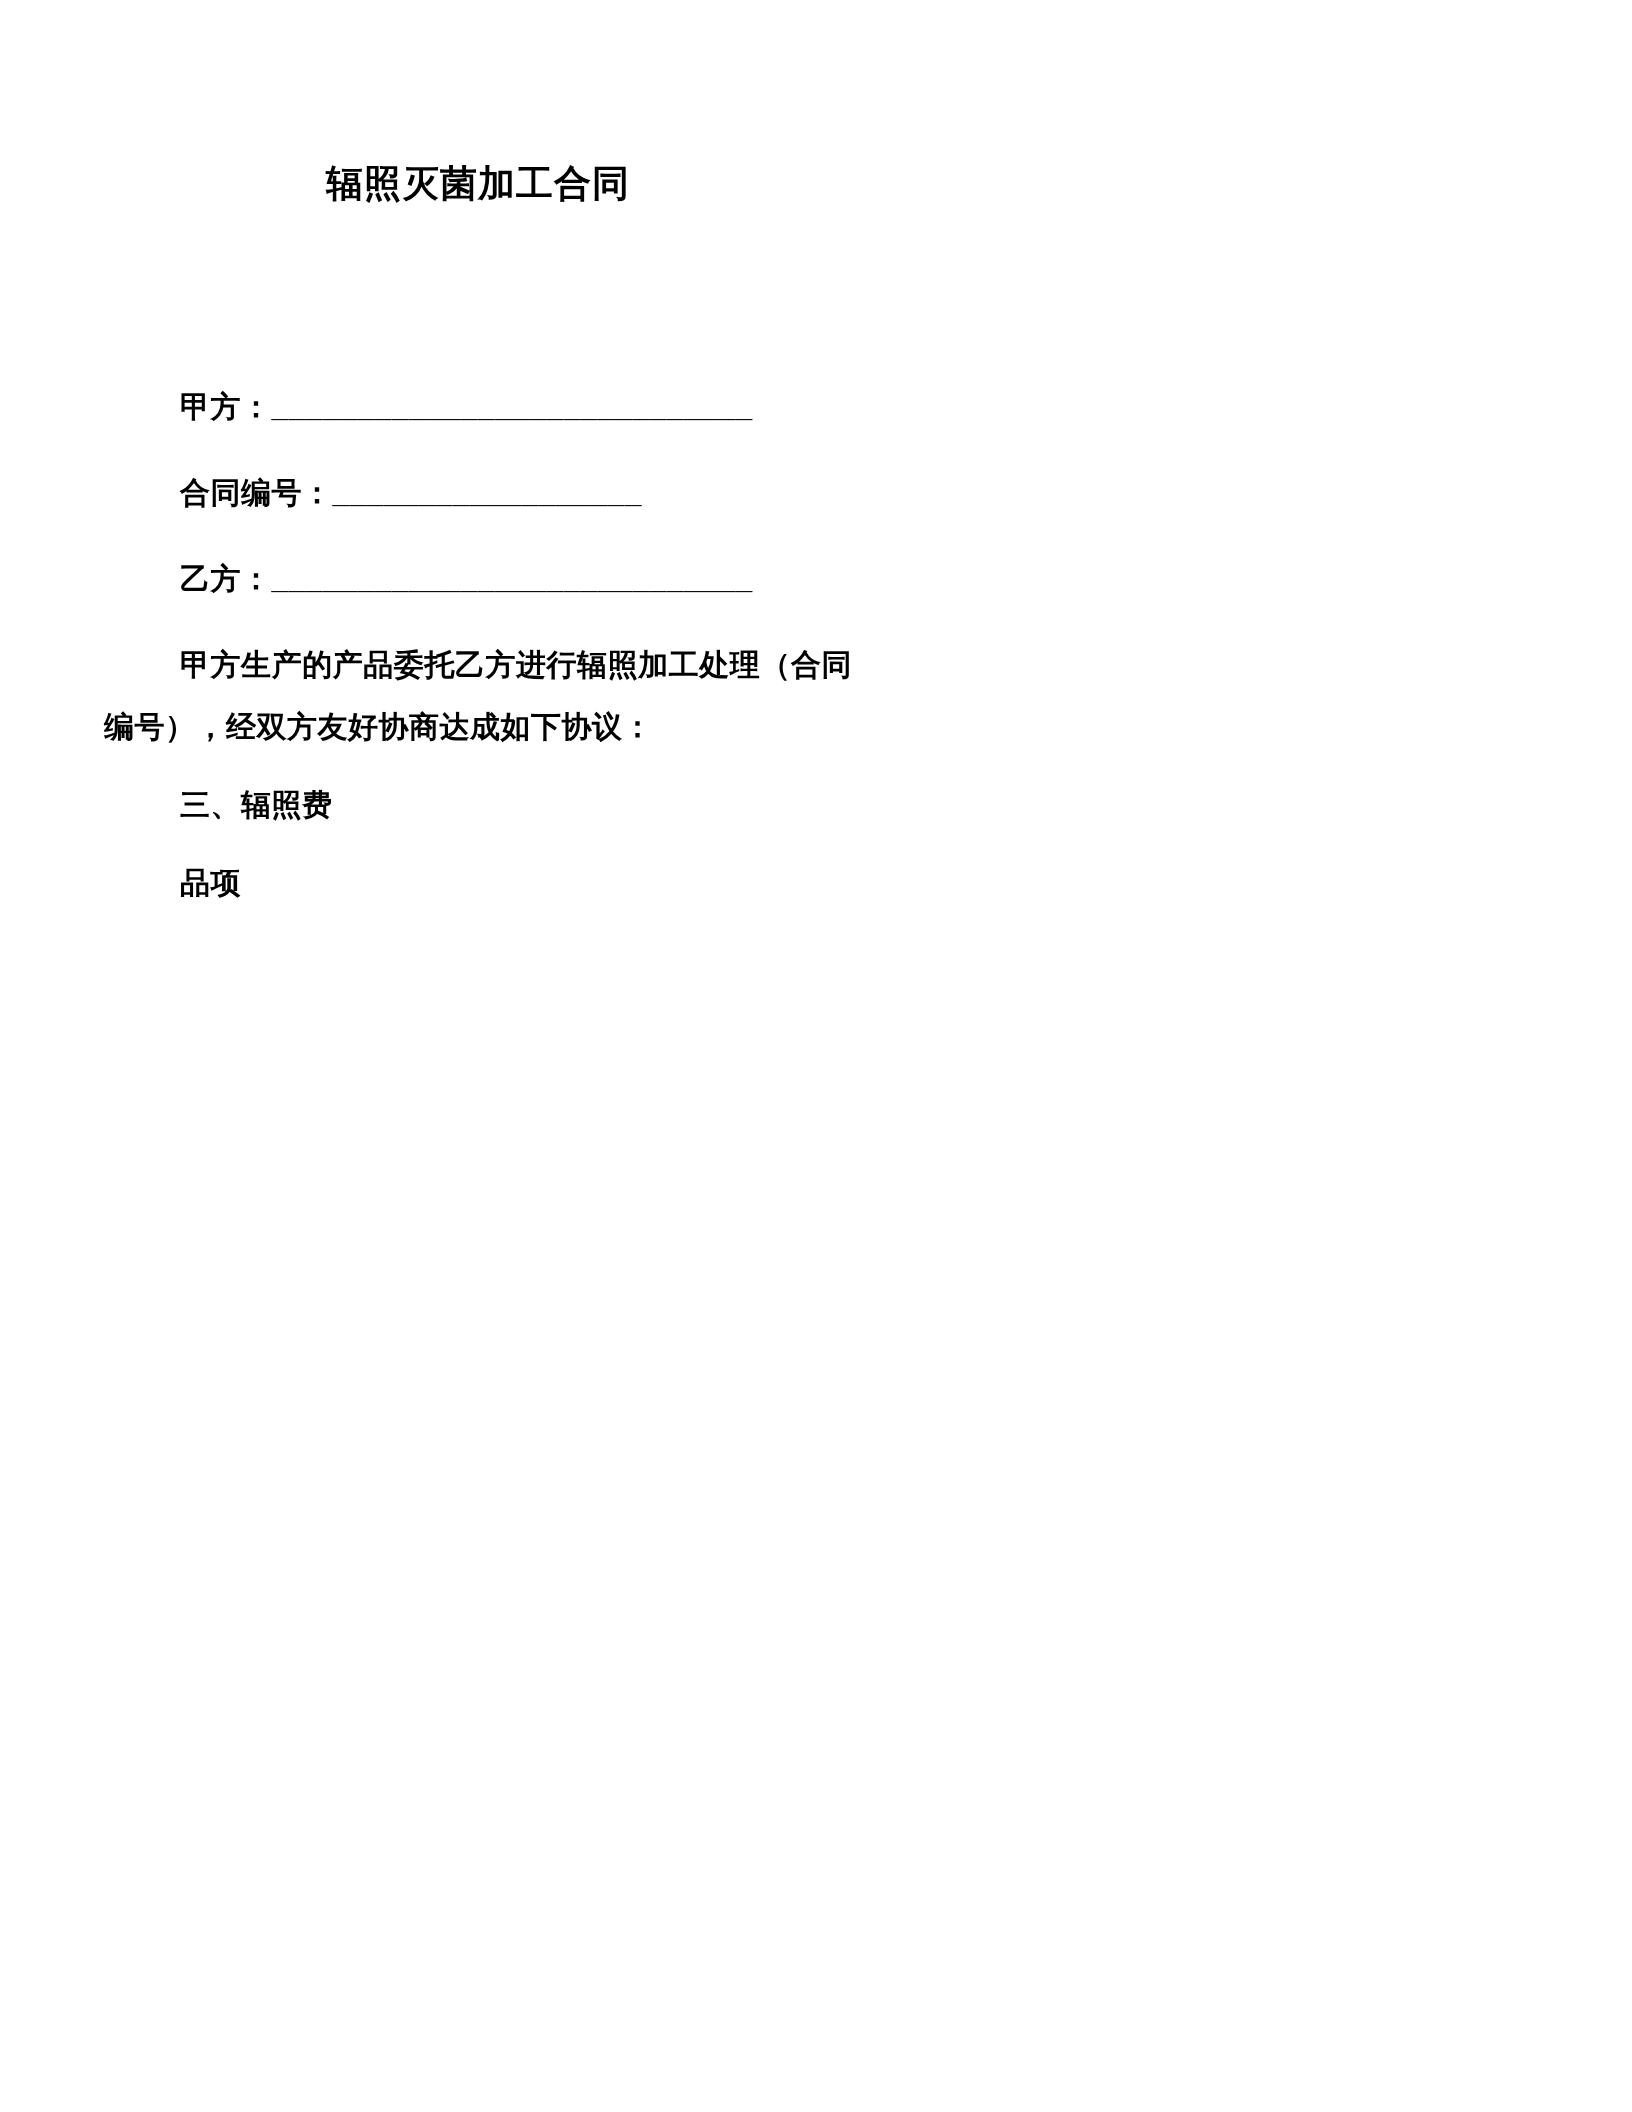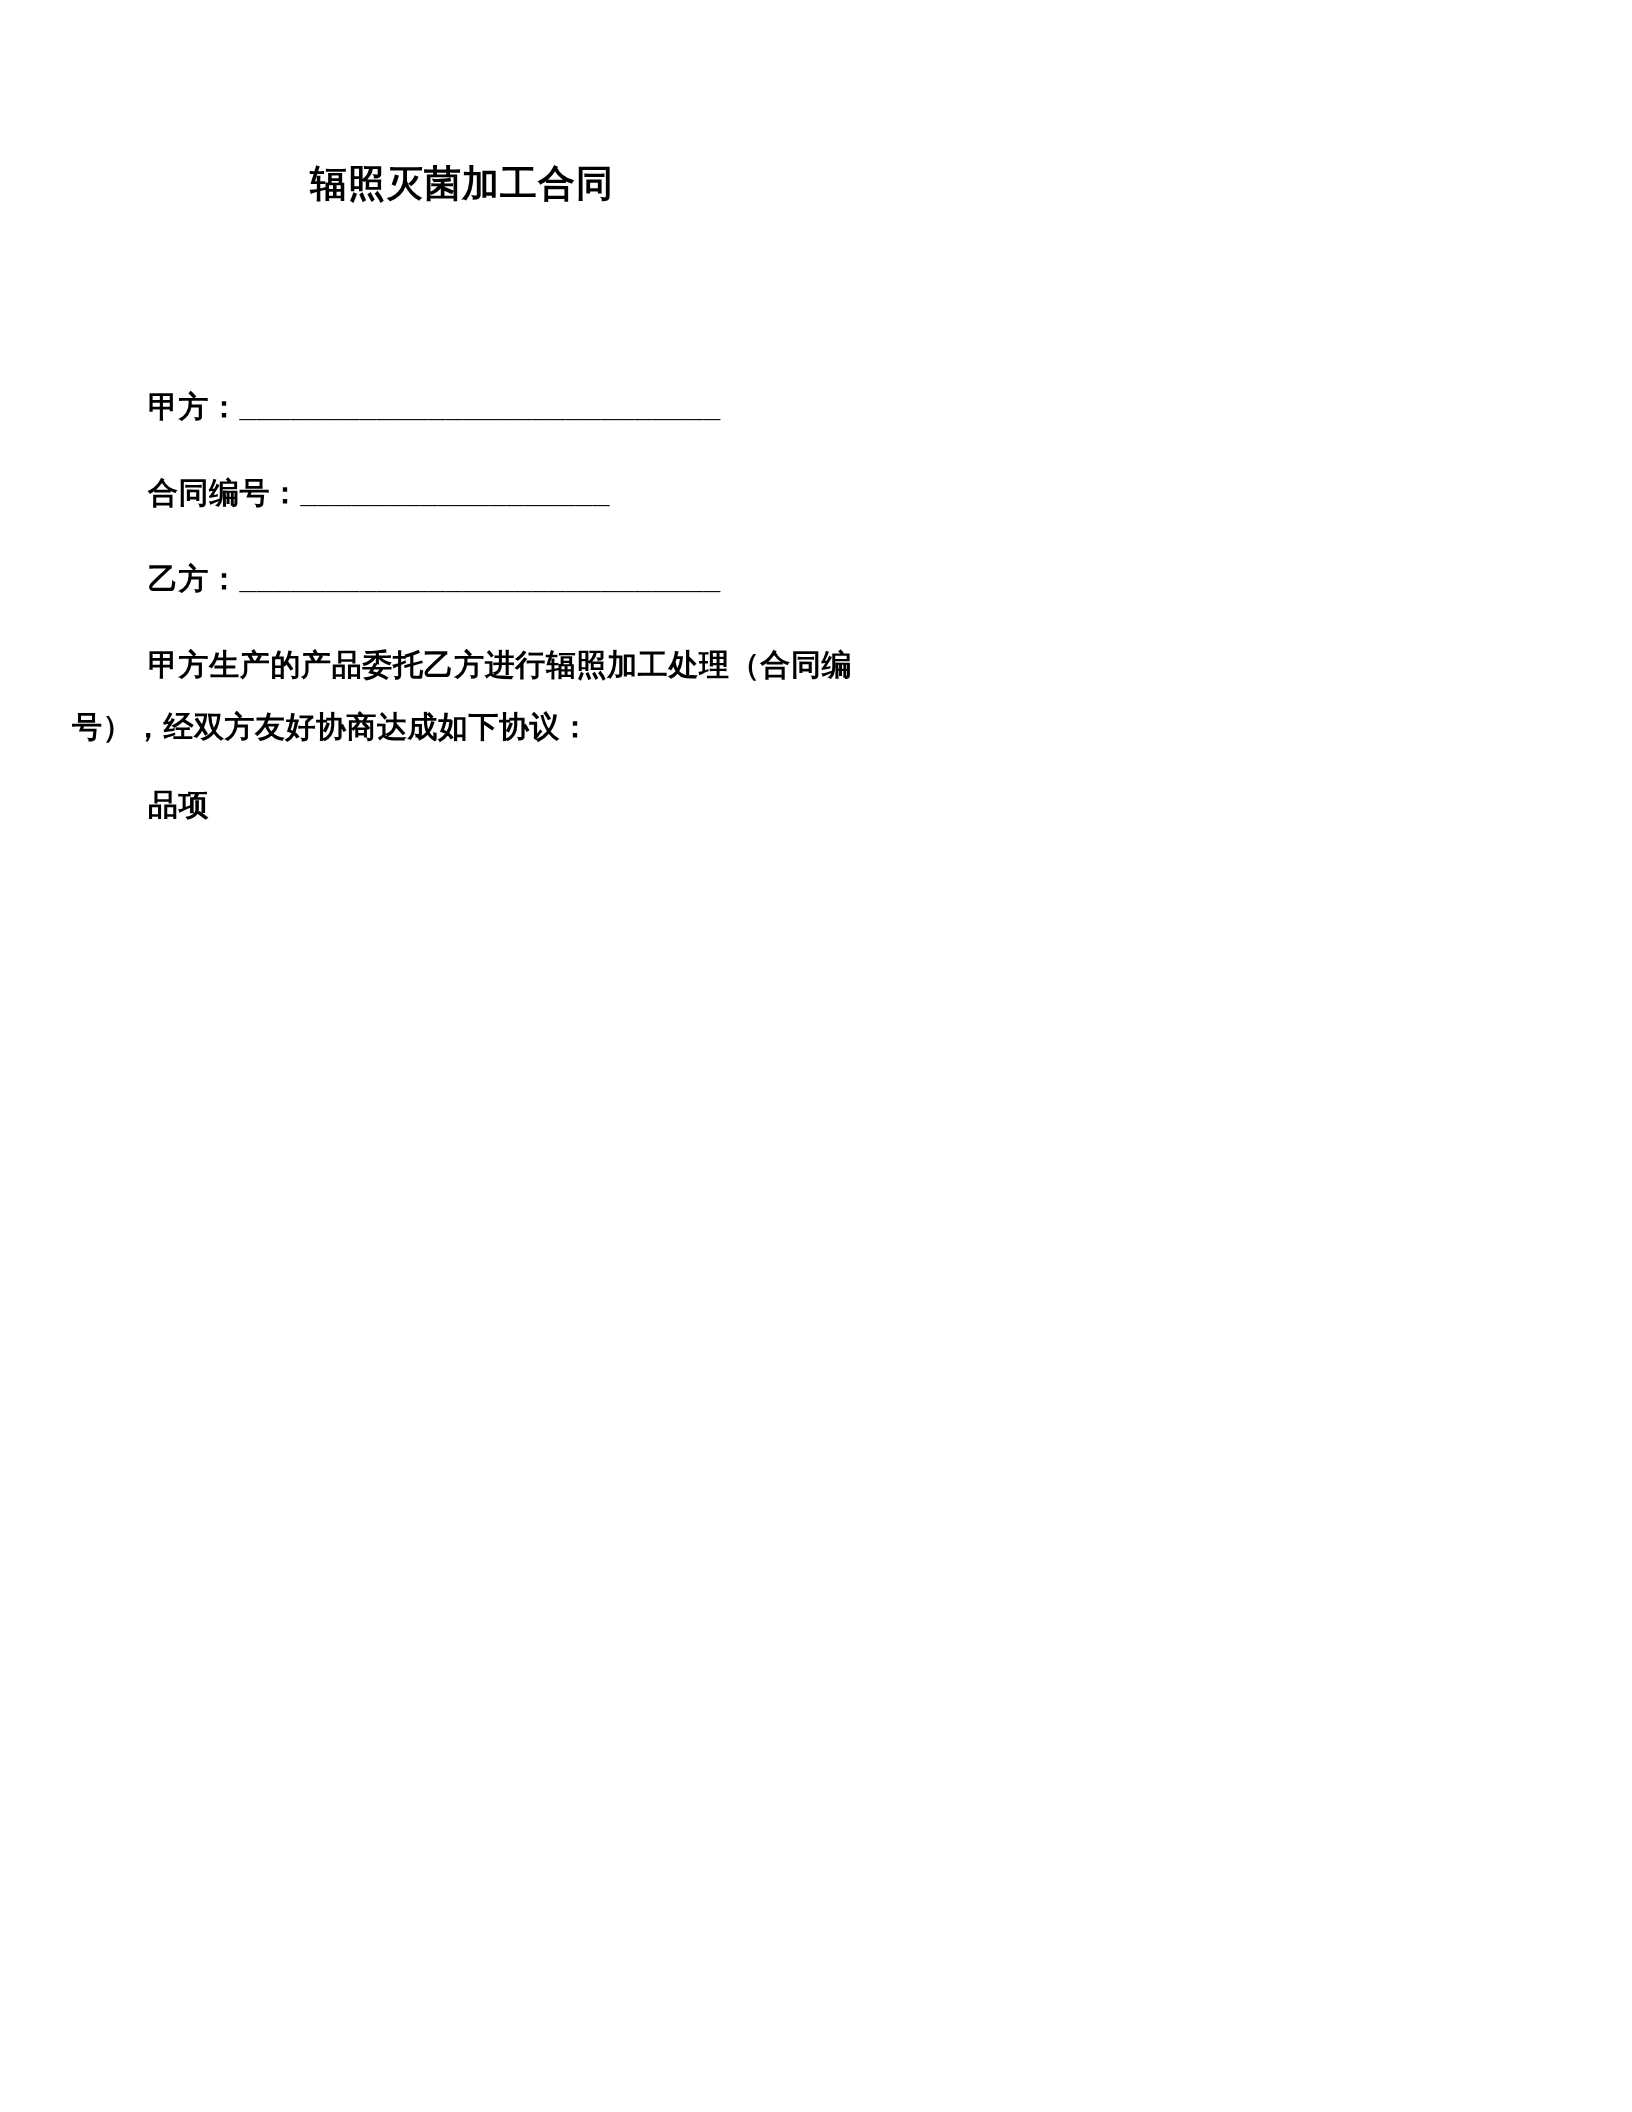--- a/index.html
+++ b/index.html
@@ -16,21 +16,21 @@
     color: #000000;
     overflow: hidden;
   }
   .page {
     position: absolute;
     top: 0;
     left: 0;
     width: 1434px;
     height: 2112px;
     box-sizing: border-box;
-    padding: 160px 582px 0 72px;
+    padding: 160px 582px 0 104px;
     background: #ffffff;
   }
   .doc-title {
     margin: 0;
     font-size: 37px;
     line-height: 48px;
     font-weight: 700;
     text-align: center;
     letter-spacing: 1px;
   }
@@ -68,17 +68,18 @@
     <p class="field-line">甲方：____________________________</p>
     <p class="field-line">合同编号：__________________</p>
     <p class="field-line">乙方：____________________________</p>
   </div>
 
   <div>
     <p class="para">甲方生产的产品委托乙方进行辐照加工处理（合同编号），经双方友好协商达成如下协议：</p>
 
 
 
+    <p class="para single">三、辐照费</p>
 
     <p class="para single">品项</p>
   </div>
 
 </div>
 
 </body></html>

